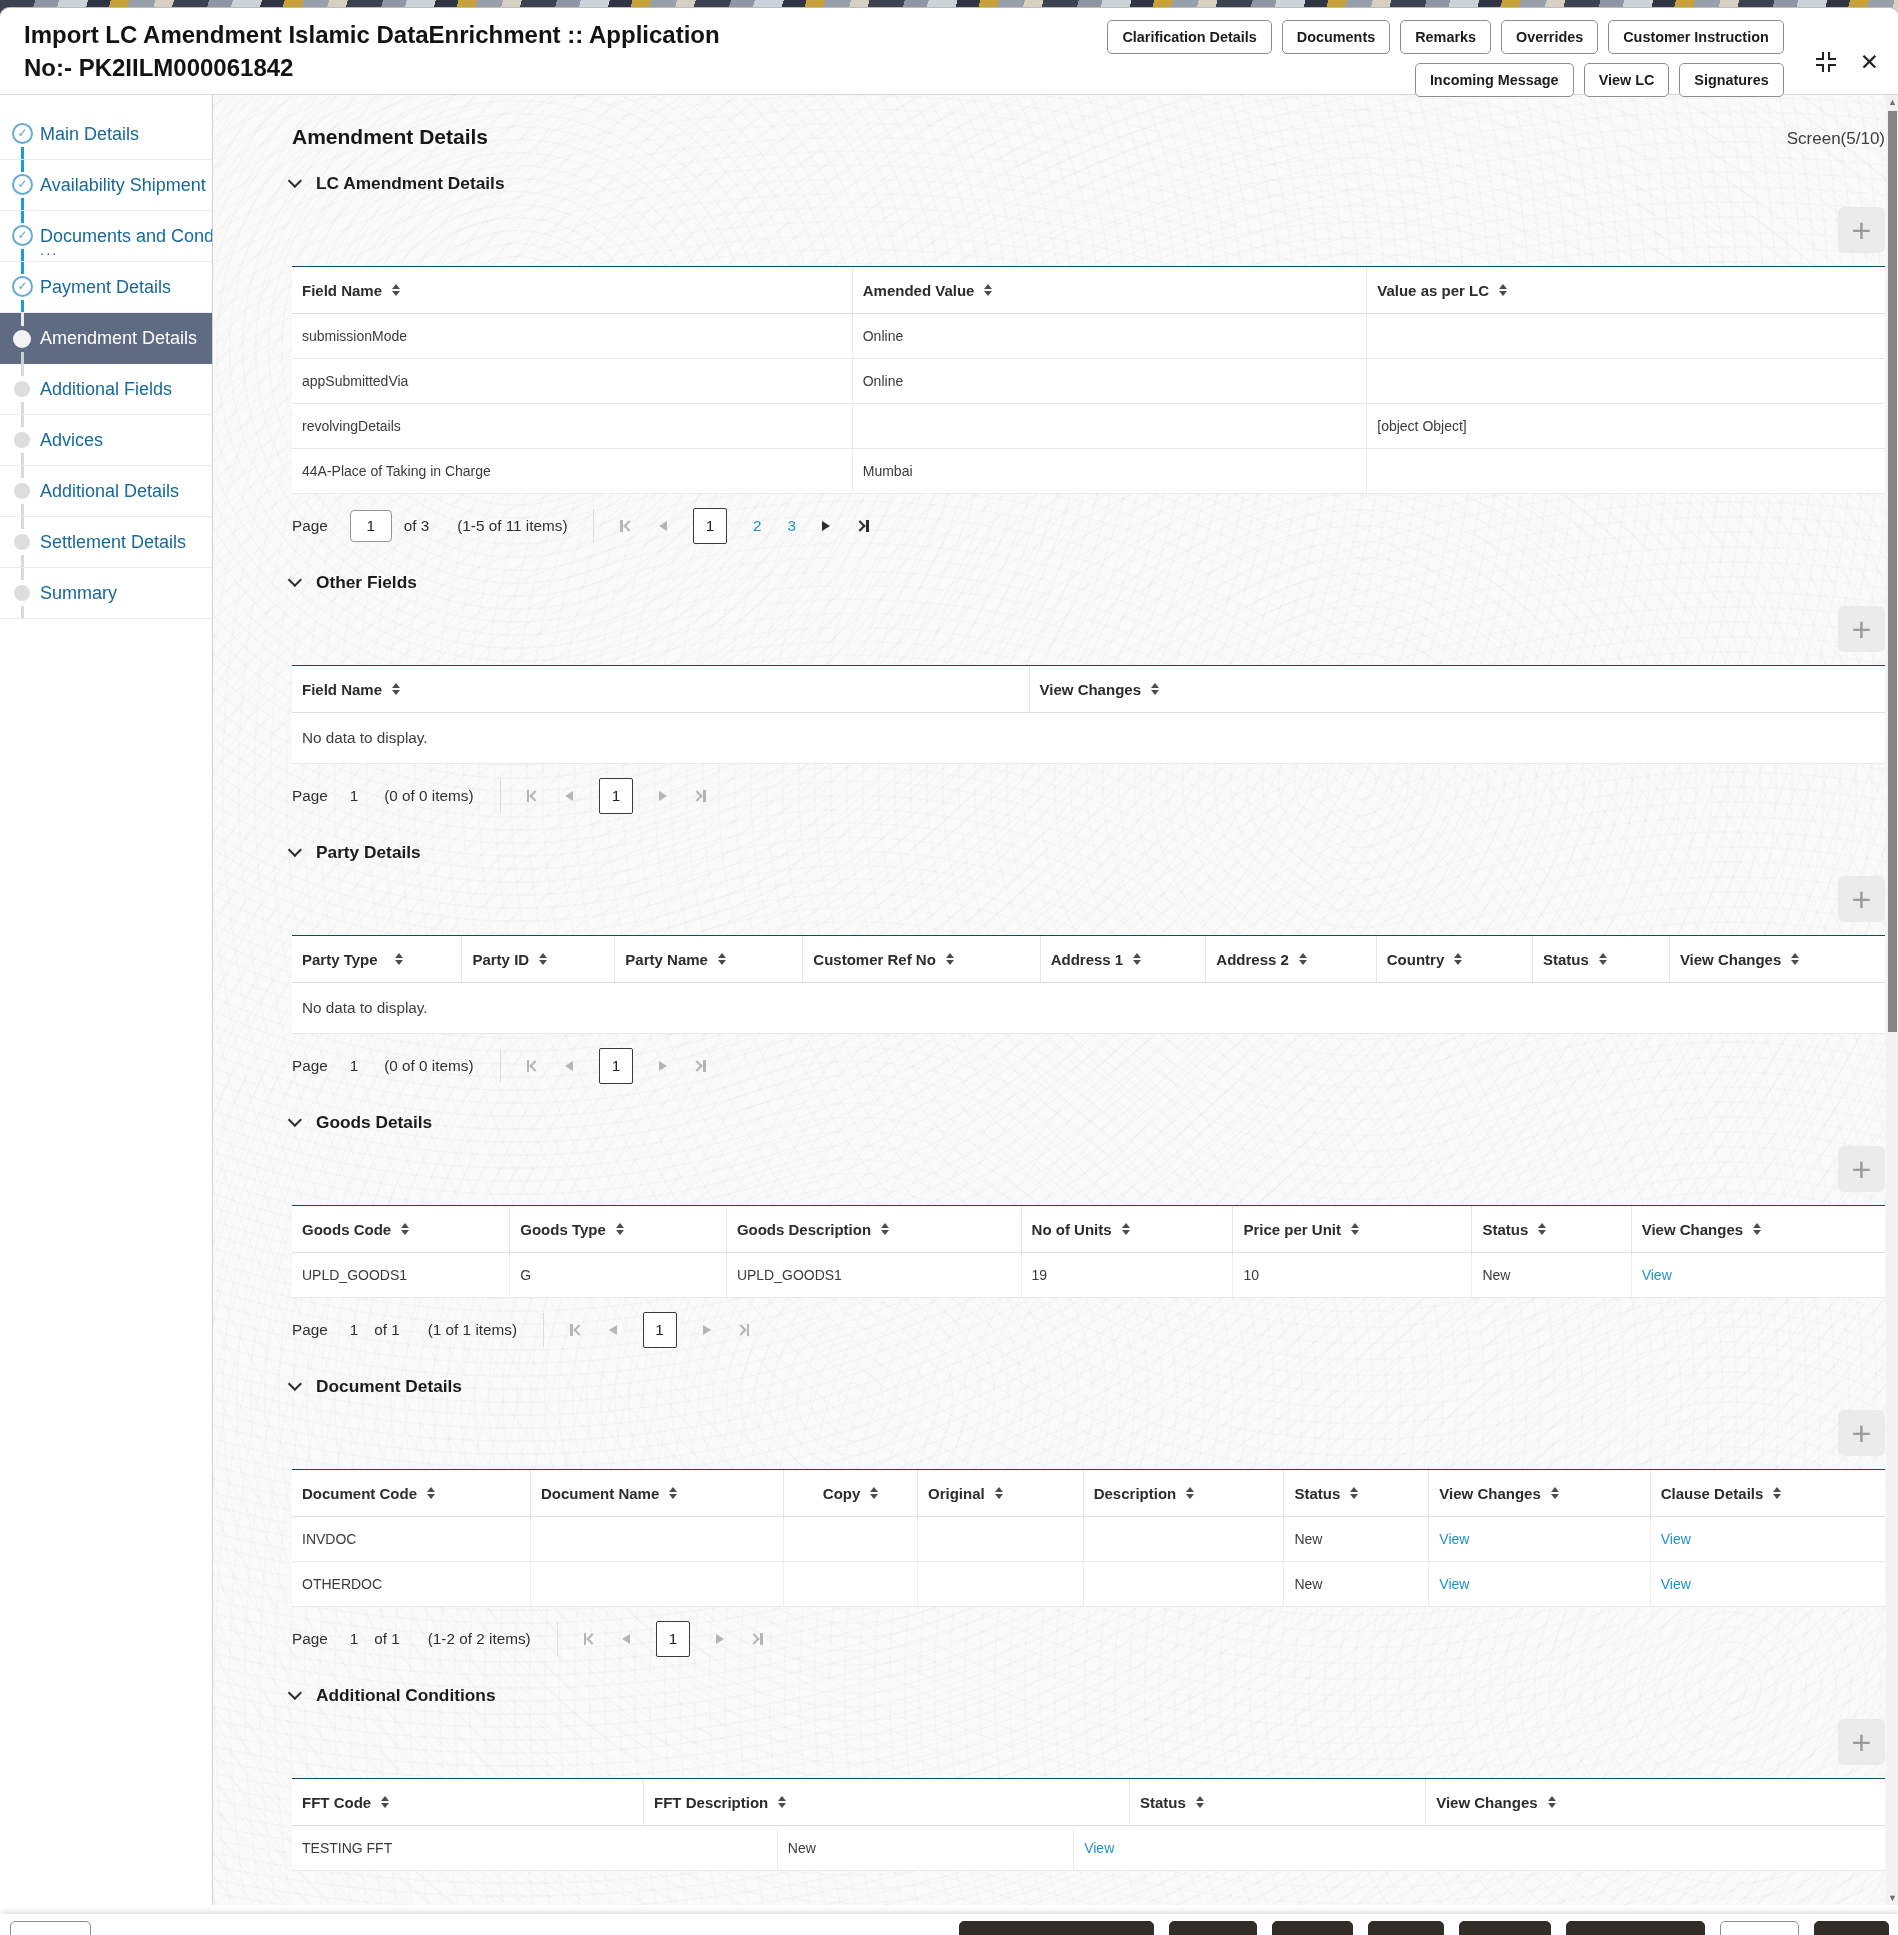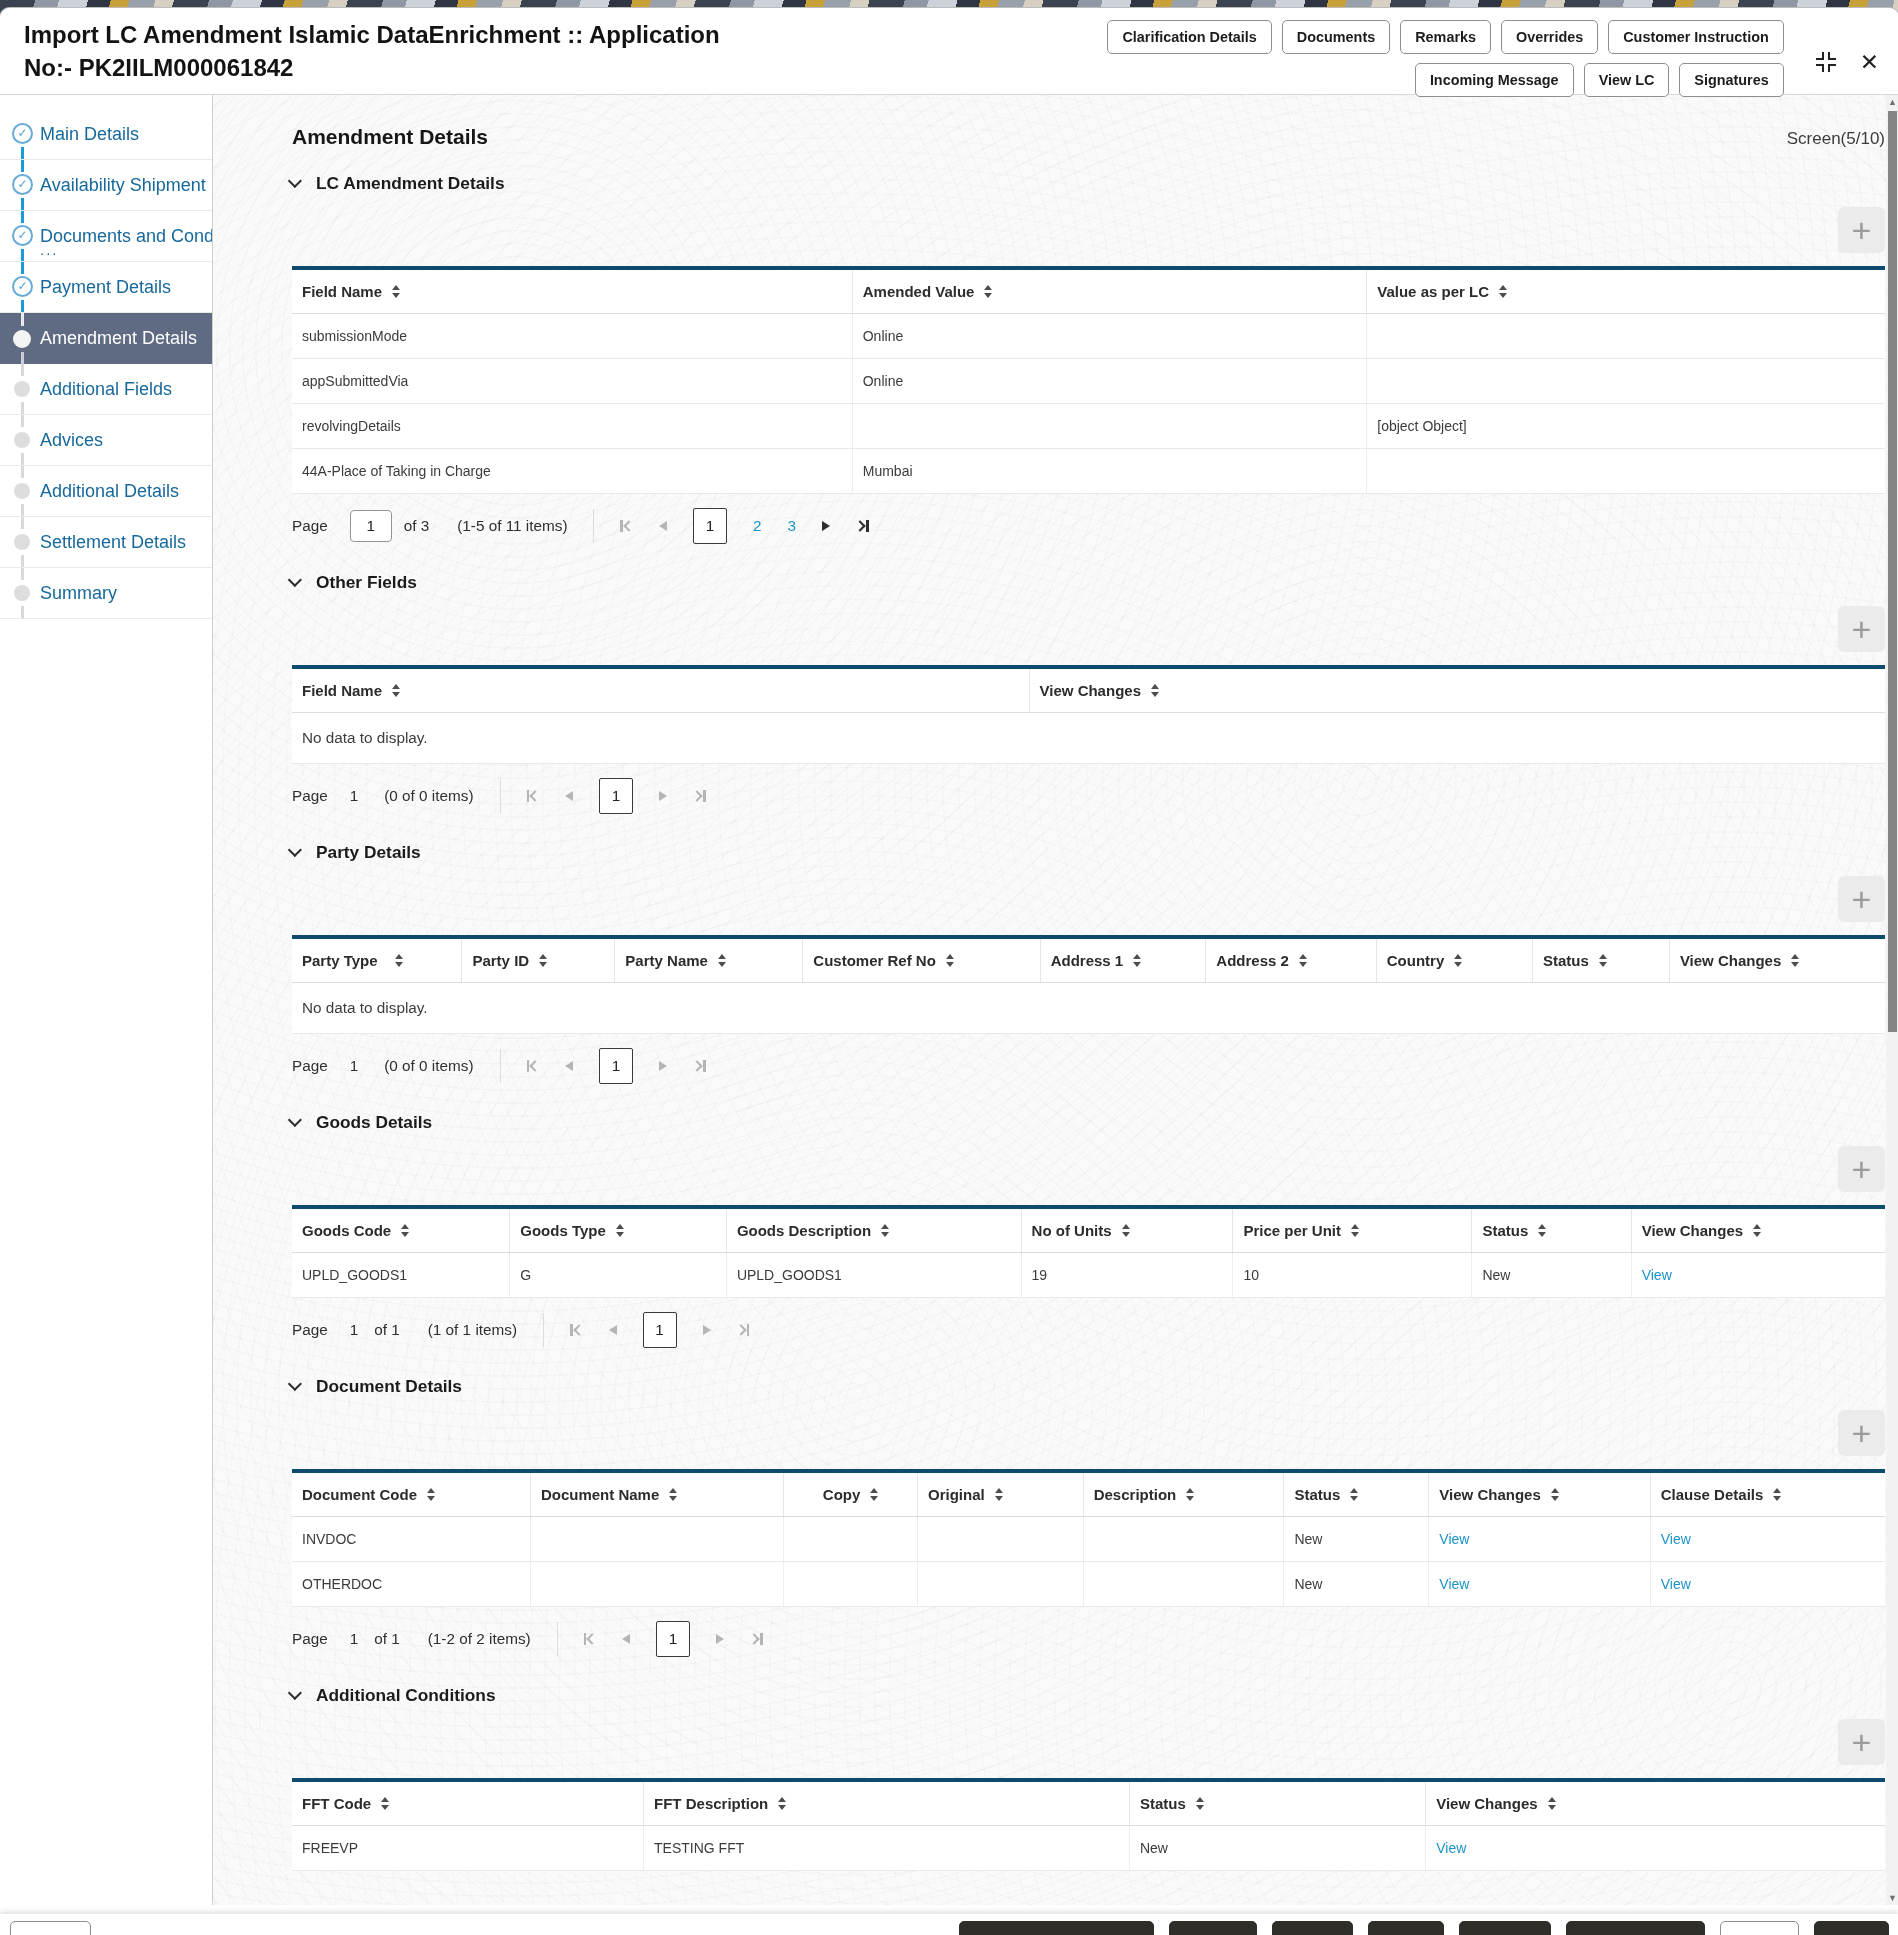--- a/index.html
+++ b/index.html
@@ -68,21 +68,21 @@
 
   .sec-head { margin-top:22px; display:flex; align-items:center; gap:14px; height:24px; cursor:pointer;}
   .chev { width:10px; height:10px; border-left:2.5px solid #2e2e2e; border-bottom:2.5px solid #2e2e2e;
     transform:rotate(-45deg) translateY(-3px); }
   .sec-title { font-size:17.3px; font-weight:bold; color:#1b1b1b; }
   .addrow { height:57px; margin:6px 0 8px; display:flex; justify-content:flex-end; align-items:center; }
   .addbtn { width:47px; height:46px; border:none; border-radius:6px; background:#ebebeb;
     color:#9b9b9b; font-size:34px; font-weight:200; line-height:40px; cursor:pointer; font-family:inherit;}
 
   .tbl { background:#fff; }
-  .thead { display:flex; height:48px; border-top:4px solid #0c4a6e; border-bottom:1px solid #ddd; }
+  .thead { display:flex; height:48px; border-top:1px solid #0c4a6e; border-bottom:1px solid #ddd; }
   .th { display:flex; align-items:center; padding:0 10px; border-right:1px solid #e6e6e6; }
   .th:last-child, .td:last-child { border-right:none; }
   .th-label { font-size:15px; font-weight:bold; color:#2c2c2c; white-space:nowrap; }
   .sort { display:inline-flex; flex-direction:column; gap:2.5px; margin-left:10px; cursor:pointer; }
   .sort i { display:block; width:0; height:0; border-left:4px solid transparent; border-right:4px solid transparent; }
   .s-up { border-bottom:5px solid #4d4d4d; } .s-dn { border-top:5px solid #4d4d4d; }
   .tr { display:flex; height:45px; border-bottom:1px solid #e9e9e9; background:#fff; }
   .td { display:flex; align-items:center; padding:0 10px; border-right:1px solid #eee;
     font-size:14px; color:#3b3b3b; white-space:nowrap; overflow:hidden; }
   .tr.empty { height:51px; align-items:center; padding:0 10px; font-size:15.3px; color:#3d3d3d; }
@@ -690,21 +690,20 @@
               </div>
               <div class="th" style="flex: 0 0 28.8%;">
                 <span class="th-label">View Changes</span>
                 <span class="sort">
                   <i class="s-up"></i>
                   <i class="s-dn"></i>
                 </span>
               </div>
             </div>
             <div class="tr">
-              <div class="td" style="flex: 0 0 22.1%;">FREEVP</div>
               <div class="td" style="flex: 0 0 30.5%;">TESTING FFT</div>
               <div class="td" style="flex: 0 0 18.6%;">New</div>
               <div class="td" style="flex: 0 0 28.8%;">
                 <span class="vlink">View</span>
               </div>
             </div>
           </div>
         </section>
       </div>
   </main>

